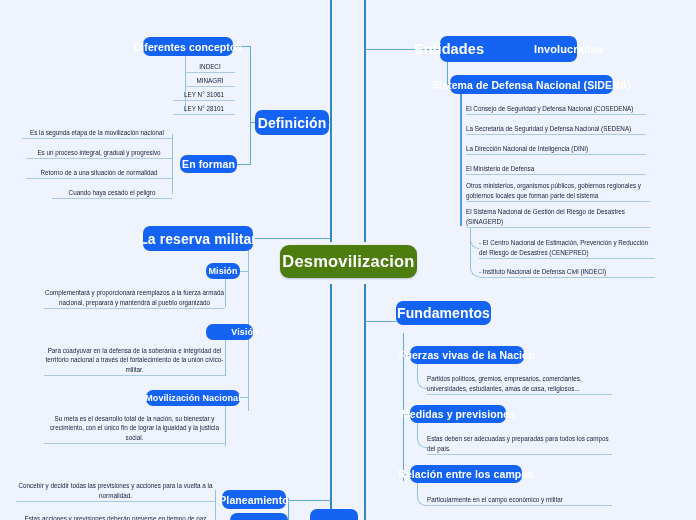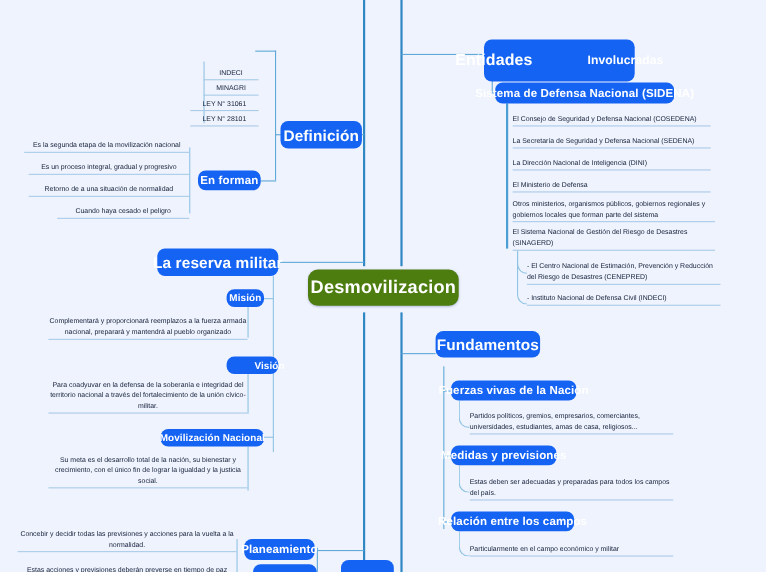--- a/index.html
+++ b/index.html
@@ -111,20 +111,23 @@
   <div class="ln med h" style="left:250px; top:122px; width:81px;"></div>
   <div class="node big" style="left:255px; top:110px; width:74px; height:25px;">
     <span>Definición</span>
   </div>
 
   <div class="ln v med" style="left:250px; top:46px; height:77px;"></div>
   <div class="ln h med" style="left:232px; top:46px; width:19px;"></div>
   <div class="ln v med" style="left:250px; top:122px; height:42px;"></div>
   <div class="ln h med" style="left:237px; top:164px; width:14px;"></div>
 
+  <div class="node mid" style="left:143px; top:37px; width:90px; height:19px;">
+    <span>Diferentes conceptos</span>
+  </div>
 
   <div class="ln v" style="left:185px; top:56px; height:56px;"></div>
 
   <div class="leaf" style="left:185px; top:62px; width:50px; height:11px;">
     <span>INDECI</span>
   </div>
   <div class="leaf" style="left:185px; top:76px; width:50px; height:11px;">
     <span>MINAGRI</span>
   </div>
   <div class="leaf" style="left:173px; top:90px; width:62px; height:11px;">
@@ -206,21 +209,21 @@
 
   <div class="node mid" style="left:310px; top:509px; width:48px; height:19px;">
     <span></span>
   </div>
   <div class="node mid" style="left:230px; top:513px; width:58px; height:19px;">
     <span></span>
   </div>
 
   <div class="ln med h" style="left:365px; top:49px; width:78px;"></div>
 
-  <div class="node big" style="left:440px; top:36px; width:137px; height:38px;">
+  <div class="node big" style="left:440px; top:36px; width:137px; height:26px;">
     <span class="lead">Entidades</span>
     <span class="trail">Involucradas</span>
   </div>
 
   <div class="ln med v" style="left:447px; top:62px; height:22px;"></div>
   <div class="ln med h" style="left:447px; top:84px; width:5px;"></div>
 
   <div class="node mid" style="left:450px; top:75px; width:163px; height:19px;">
     <span>Sistema de Defensa Nacional (SIDENA)</span>
   </div>

